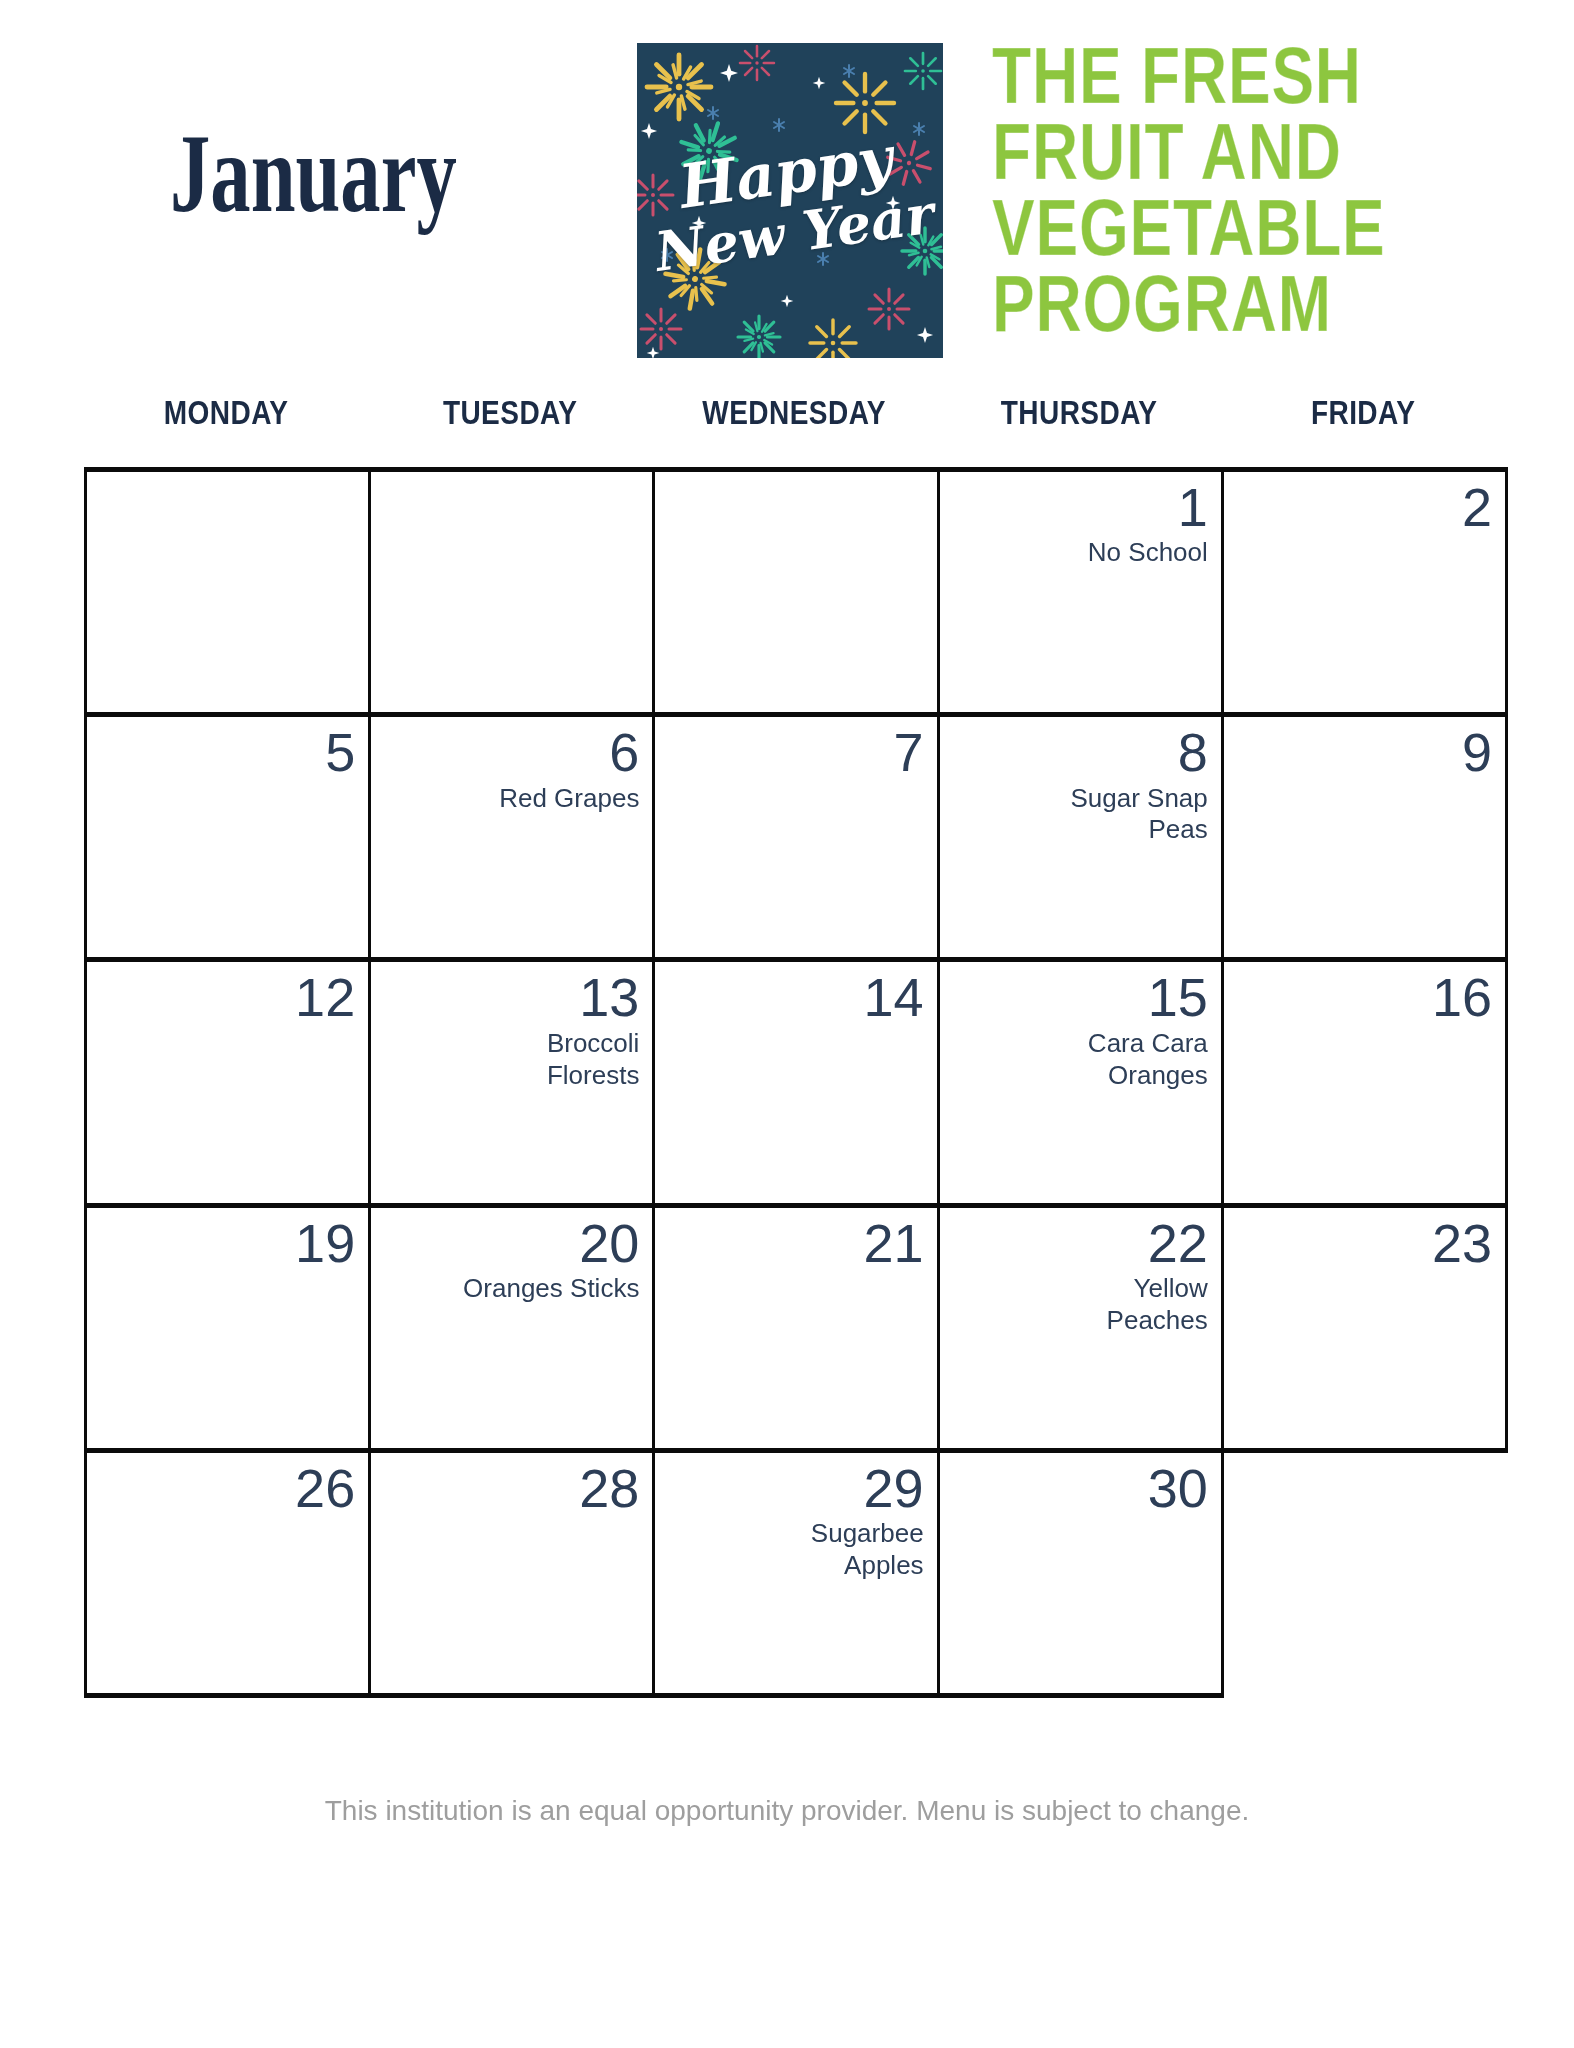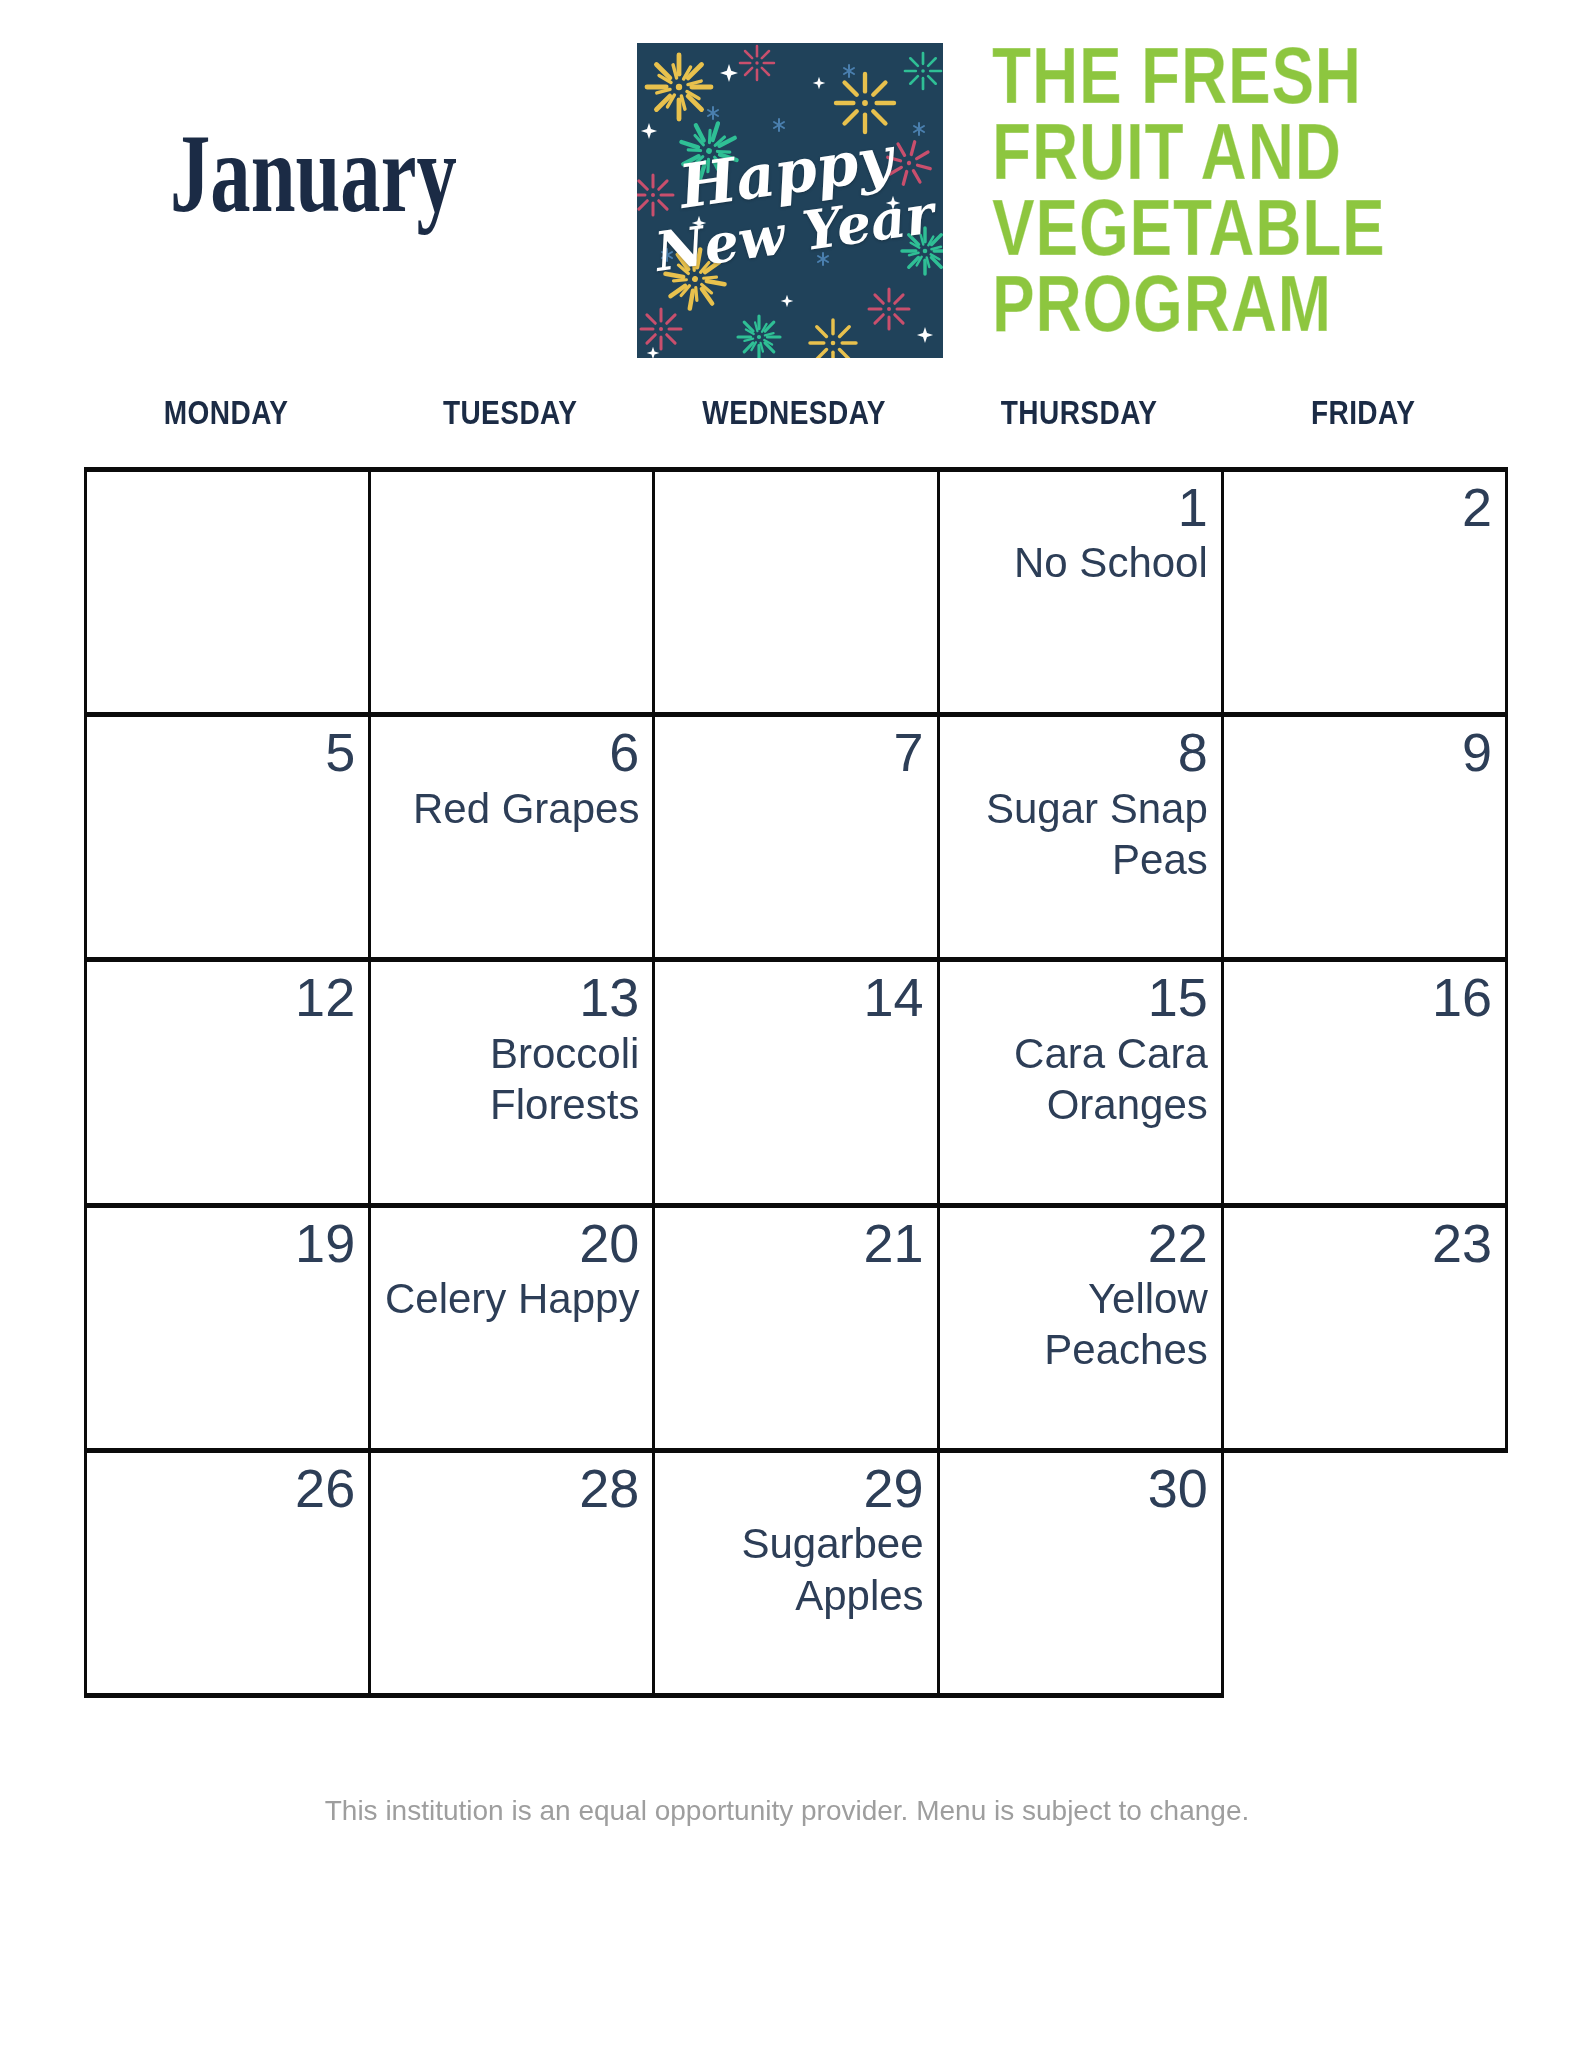--- a/index.html
+++ b/index.html
@@ -74,21 +74,21 @@
     box-sizing:border-box;
     padding:5px 13px 0 6px;
     text-align:right;
     overflow:hidden;
   }
   .cell .date {
     font-size:54px; line-height:1.12;
     color:var(--cell-text-navy, #2d3e57);
   }
   .cell .food {
-    font-size:42px; line-height:1.22;
+    font-size:26px; line-height:1.22;
     color:var(--cell-text-navy, #2d3e57);
   }
 
   
   .footer-note {
     position:absolute; left:0; top:1795px; width:100%;
     text-align:center; font-size:28px;
     color:var(--footer-gray, #9e9e9e);
   }
 </style>
@@ -218,21 +218,21 @@
       <div class="food">Oranges</div>
     </div>
     <div class="cell">
       <div class="date">16</div>
     </div>
     <div class="cell">
       <div class="date">19</div>
     </div>
     <div class="cell">
       <div class="date">20</div>
-      <div class="food">Celery Happy</div>
+      <div class="food">Oranges Sticks</div>
     </div>
     <div class="cell">
       <div class="date">21</div>
     </div>
     <div class="cell">
       <div class="date">22</div>
       <div class="food">Yellow</div>
       <div class="food">Peaches</div>
     </div>
     <div class="cell">

